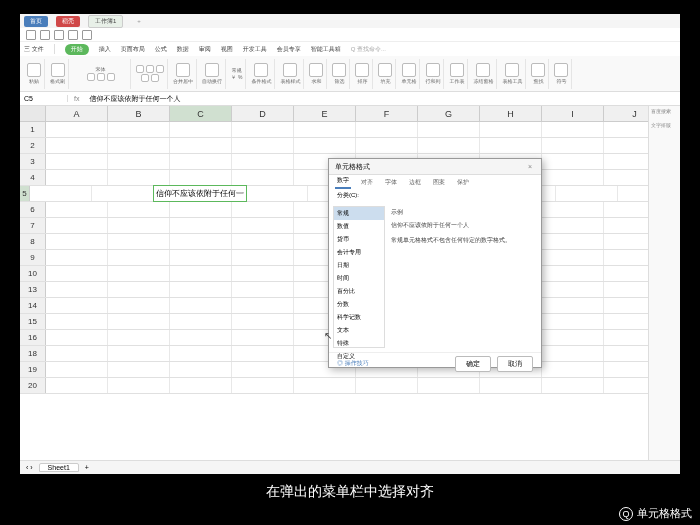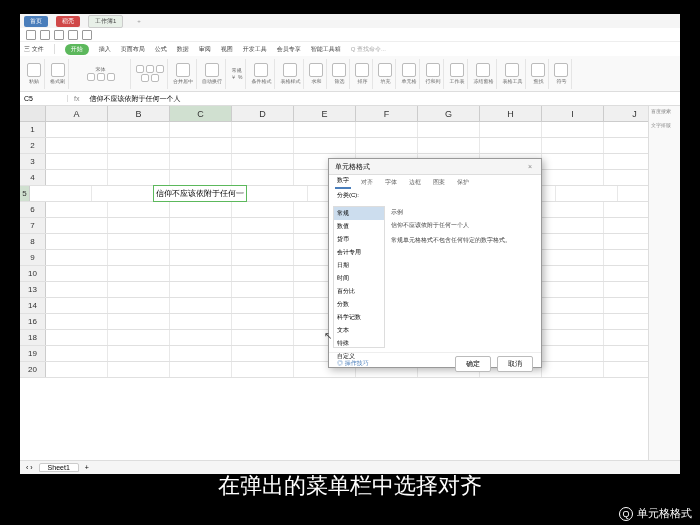--- a/index.html
+++ b/index.html
@@ -48,21 +48,21 @@
 .dlg-left .cat { padding: 2px 3px; }
 .dlg-left .cat.sel { background: #cde; }
 .dlg-right { flex: 1; font-size: 6px; color: #444; padding: 2px; }
 .dlg-right .lbl { margin-bottom: 4px; }
 .dlg-foot { height: 22px; display: flex; align-items: center; justify-content: space-between; padding: 0 8px; border-top: 1px solid #eee; }
 .dlg-foot .tip { font-size: 6px; color: #4a7ebb; }
 .dlg-btn { border: 1px solid #bbb; padding: 2px 10px; font-size: 7px; background: #fff; border-radius: 2px; }
 
 .cursor { position: absolute; top: 316px; left: 304px; font-size: 10px; color: #333; z-index: 60; }
 
-.subtitle { position: absolute; bottom: 24px; left: 0; right: 0; text-align: center; color: #fff; font-size: 22px; font-weight: 500; text-shadow: 1px 1px 3px #000; }
+.subtitle { position: absolute; bottom: 24px; left: 0; right: 0; text-align: center; color: #fff; font-size: 14px; font-weight: 500; text-shadow: 1px 1px 3px #000; }
 .watermark { position: absolute; bottom: 4px; right: 8px; color: #fff; font-size: 11px; display: flex; align-items: center; gap: 4px; }
 .wm-icon { width: 14px; height: 14px; border: 1.5px solid #fff; border-radius: 50%; display: flex; align-items: center; justify-content: center; font-size: 9px; }
 </style>
 </head>
 <body>
 
 <div class="screen">
   <div class="titlebar">
     <span class="tab blue">首页</span>
     <span class="tab red">稻壳</span>
@@ -344,20 +344,33 @@
         <div class="cell"></div>
         <div class="cell"></div>
         <div class="cell"></div>
         <div class="cell"></div>
         <div class="cell"></div>
         <div class="cell"></div>
         <div class="cell"></div>
       </div>
       <div class="row">
         <div class="rh">14</div>
+        <div class="cell"></div>
+        <div class="cell"></div>
+        <div class="cell"></div>
+        <div class="cell"></div>
+        <div class="cell"></div>
+        <div class="cell"></div>
+        <div class="cell"></div>
+        <div class="cell"></div>
+        <div class="cell"></div>
+        <div class="cell"></div>
+      </div>
+      <div class="row">
+        <div class="rh">15</div>
         <div class="cell"></div>
         <div class="cell"></div>
         <div class="cell"></div>
         <div class="cell"></div>
         <div class="cell"></div>
         <div class="cell"></div>
         <div class="cell"></div>
         <div class="cell"></div>
         <div class="cell"></div>
         <div class="cell"></div>

